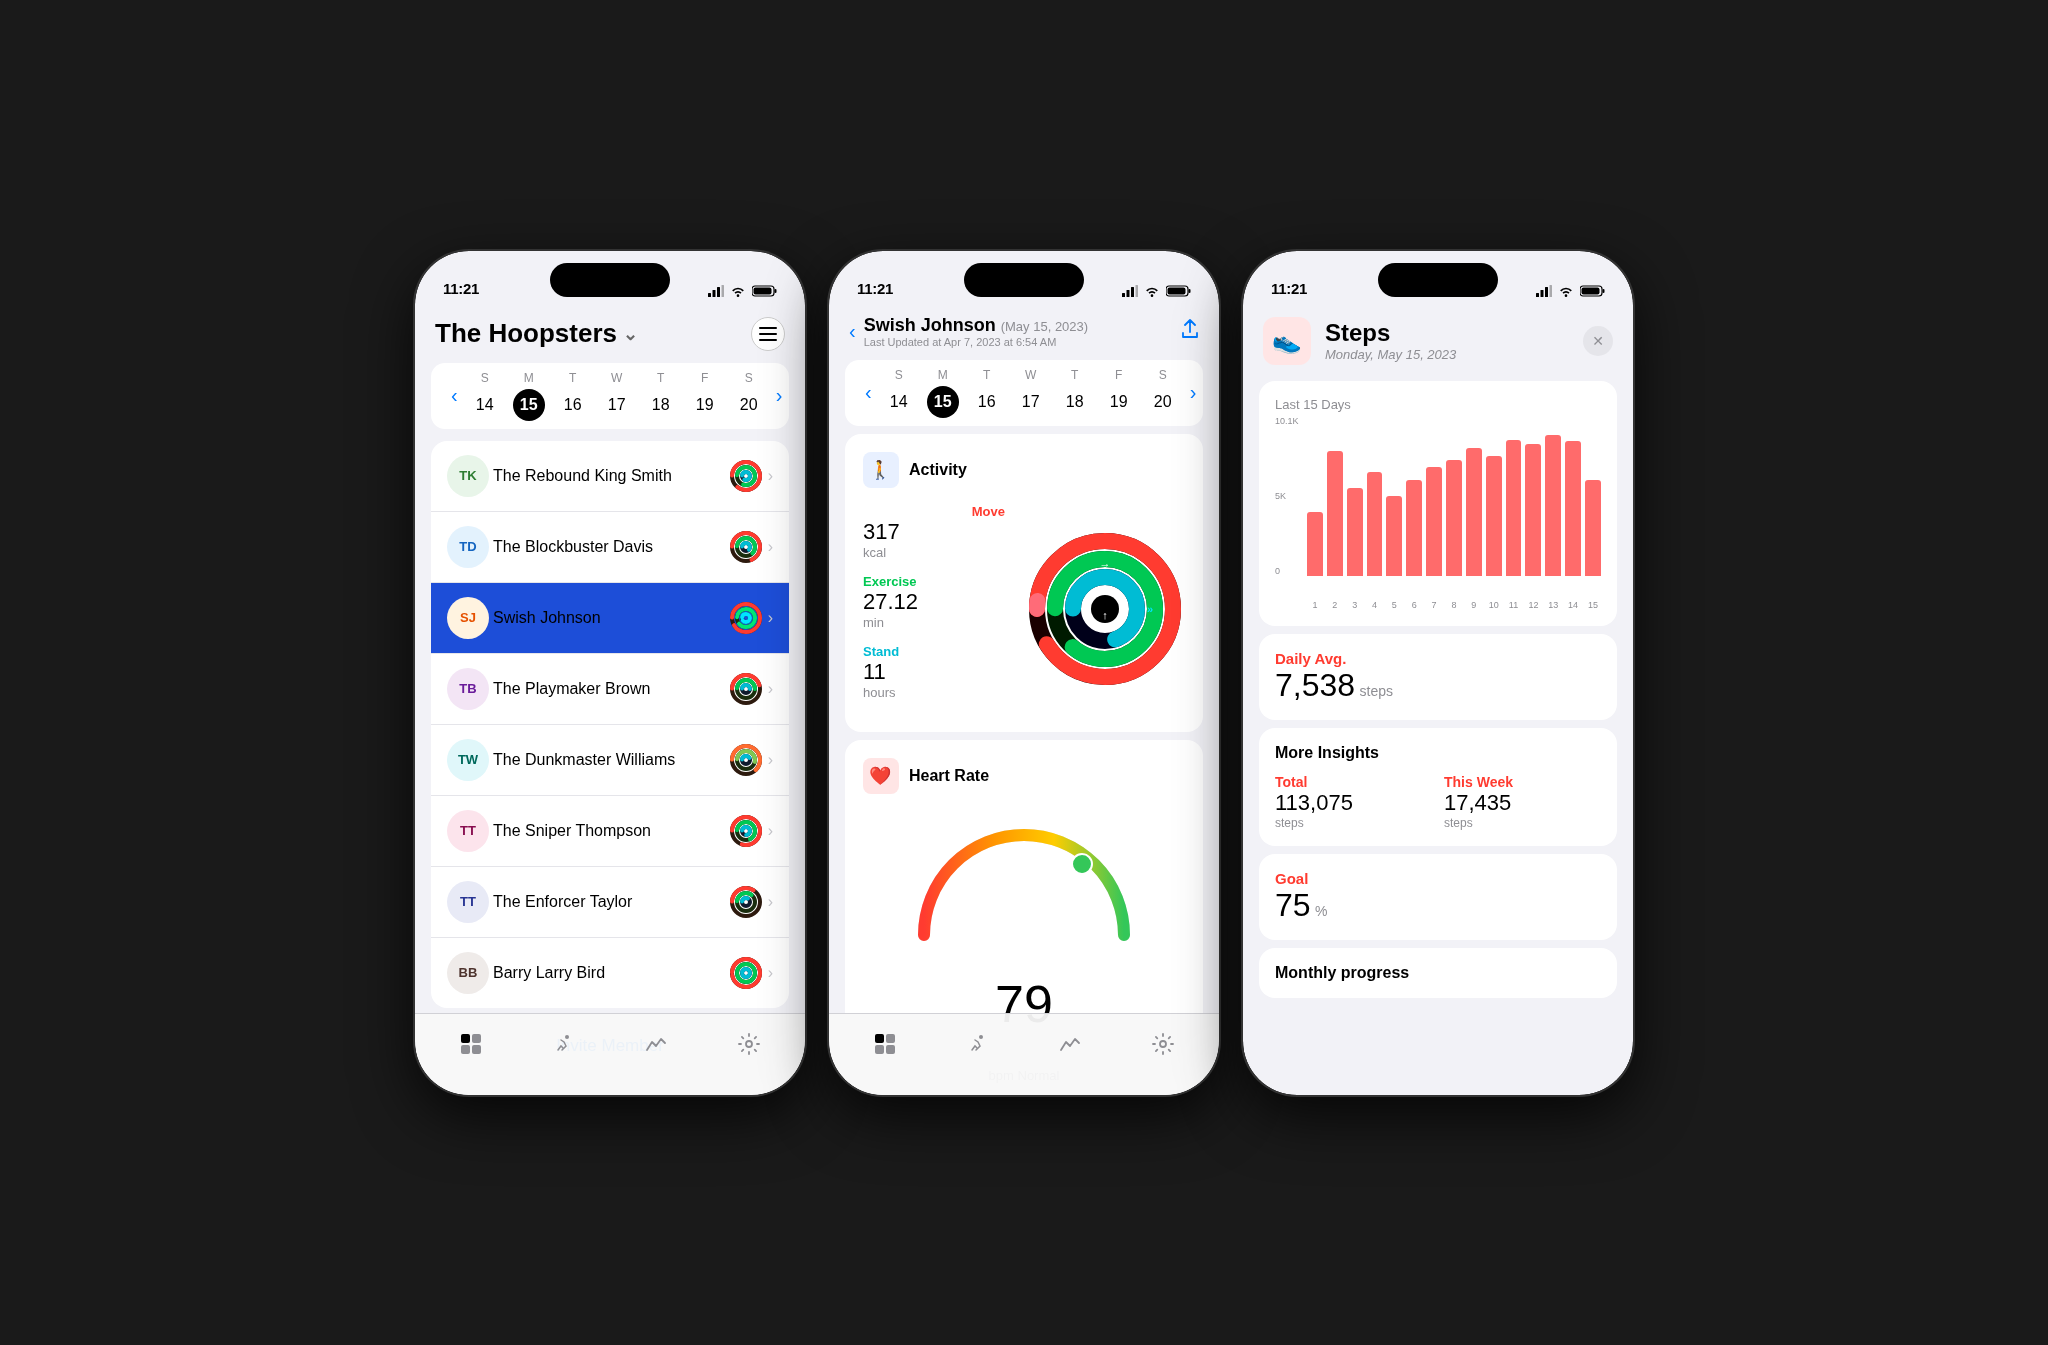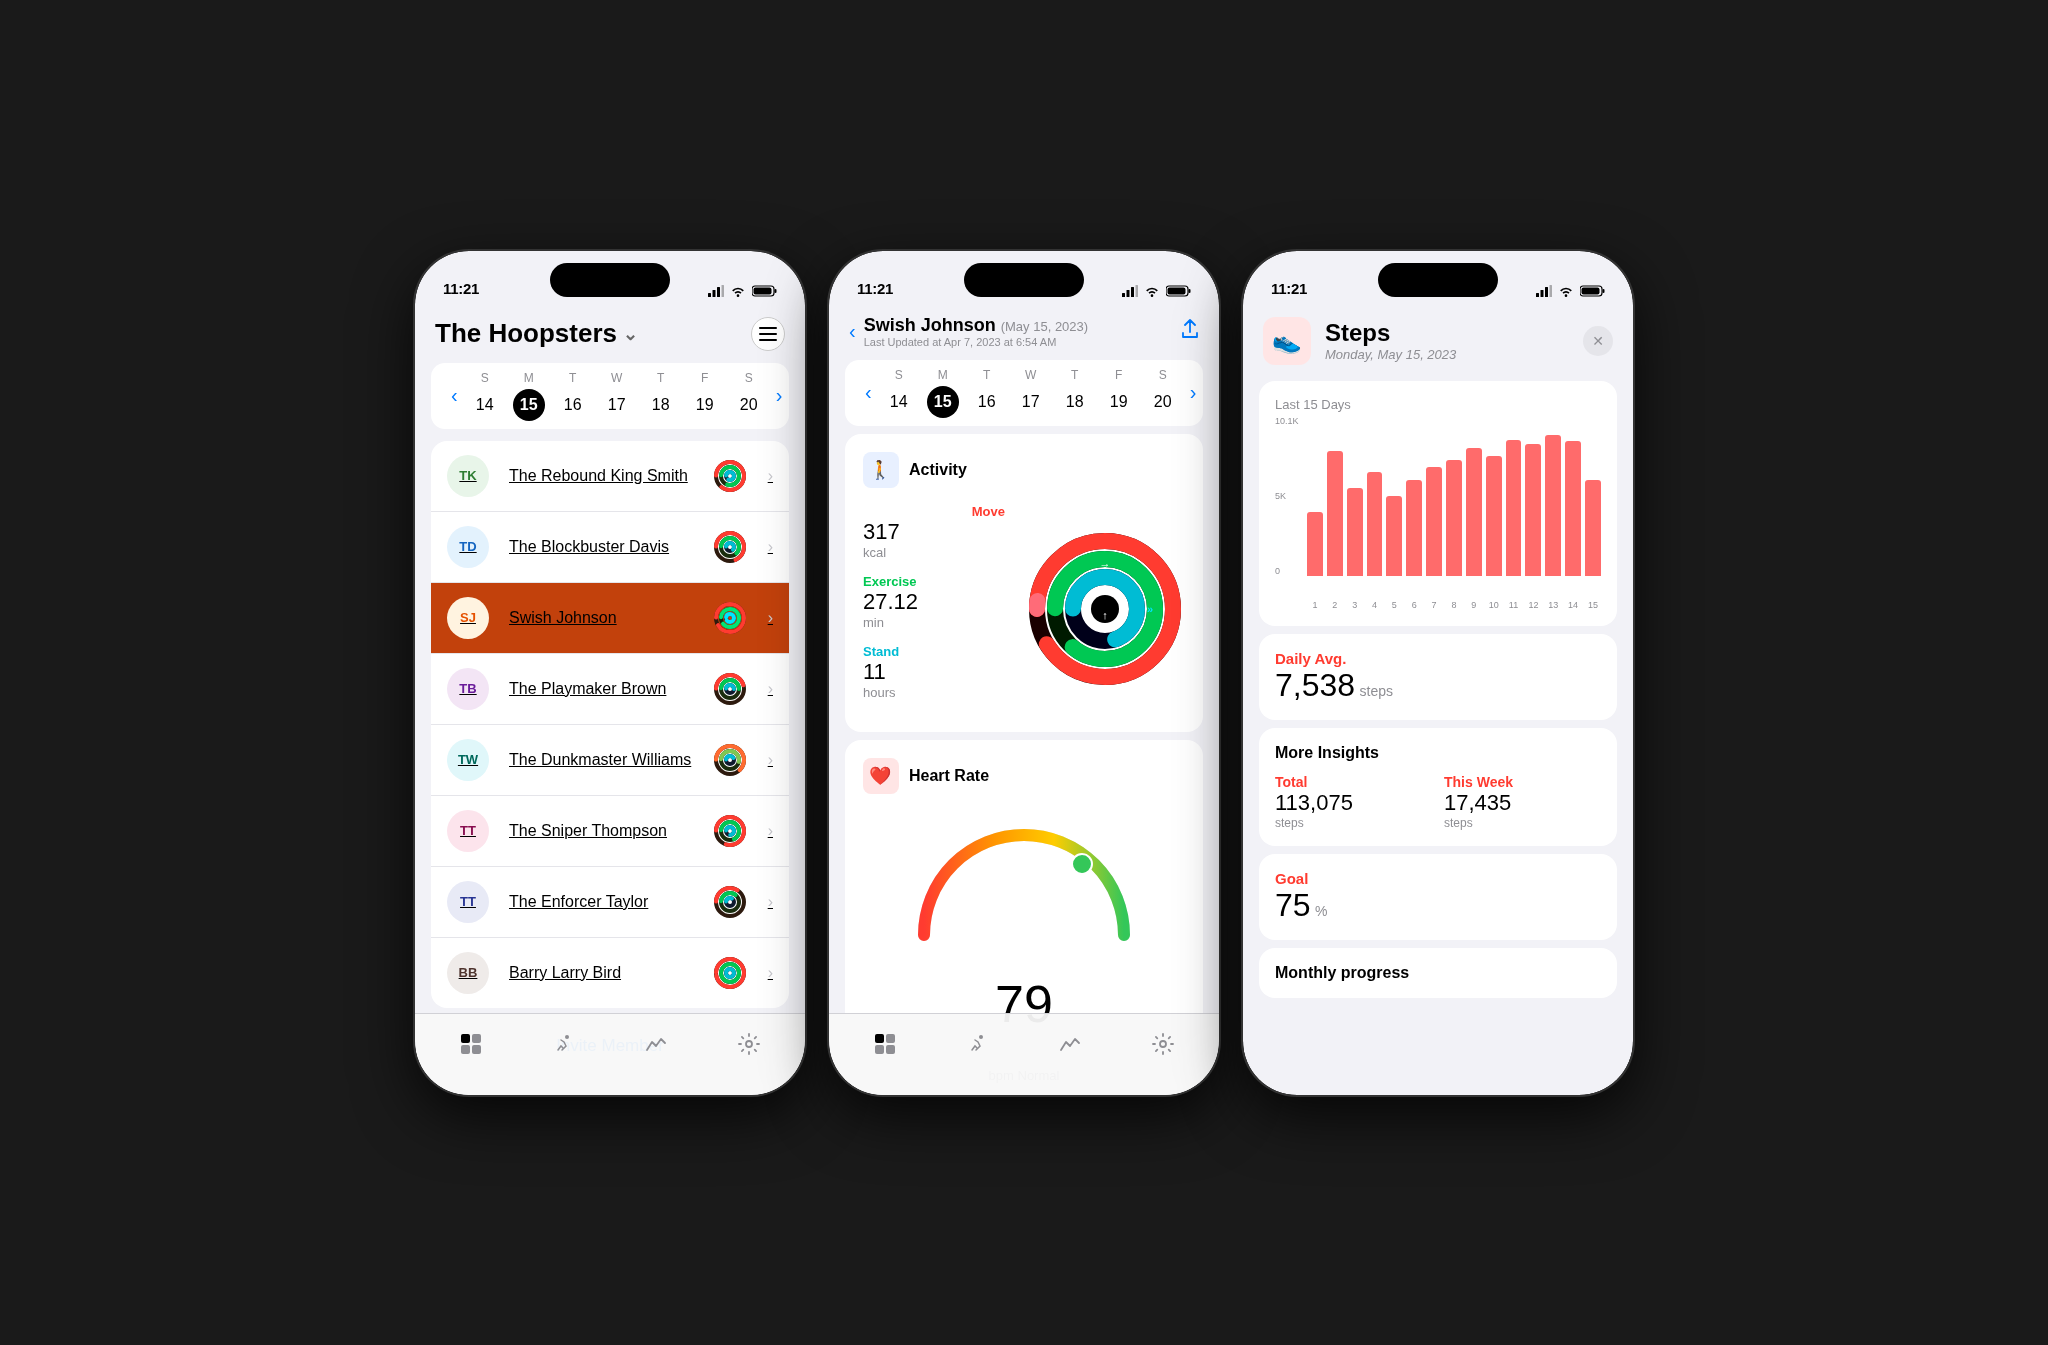--- a/index.html
+++ b/index.html
@@ -167,25 +167,24 @@
       margin: 12px 16px;
       background: #fff;
       border-radius: 16px;
       overflow: hidden;
     }
     .member-item {
       display: flex;
       align-items: center;
       padding: 14px 16px;
       border-bottom: 0.5px solid #e5e5ea;
-      gap: 20px;
-      text-decoration: underline;
+      gap: 4px;
     }
     .member-item:last-child { border-bottom: none; }
-    .member-item.highlighted { background: #c2410c; }
+    .member-item.highlighted { background: #1d4ed8; }
     .member-avatar {
       width: 42px; height: 42px;
       border-radius: 50%;
       background: #e5e5ea;
       display: flex;
       align-items: center;
       justify-content: center;
       font-size: 13px;
       font-weight: 600;
       color: #666;

